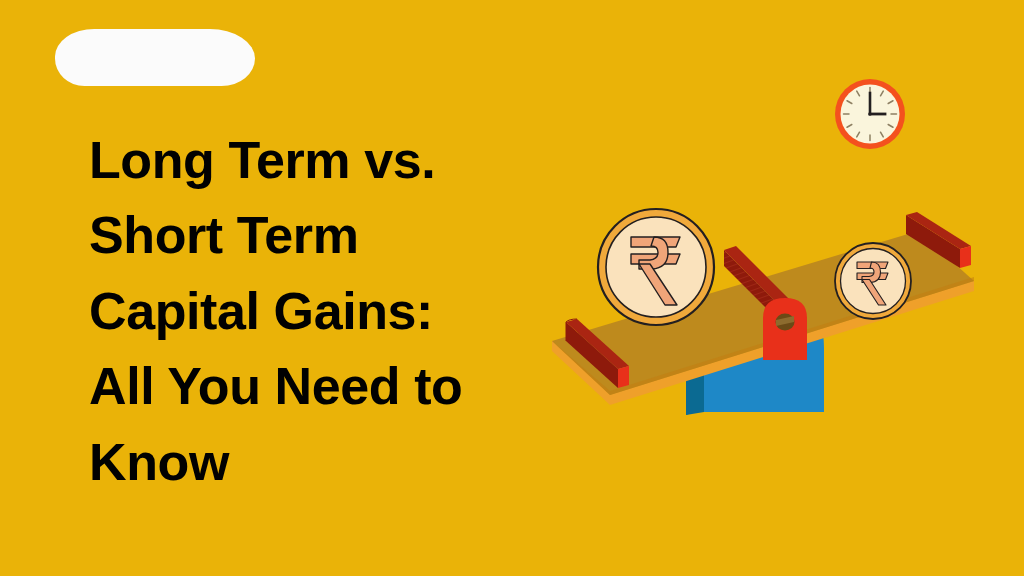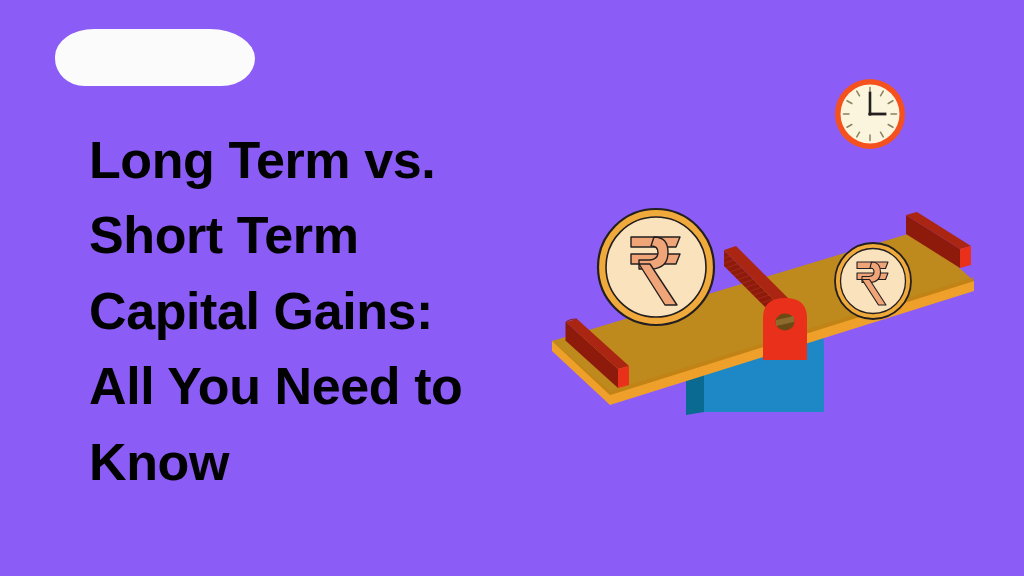--- a/index.html
+++ b/index.html
@@ -4,21 +4,21 @@
 <style>
   html, body {
     margin: 0;
     padding: 0;
     background: #ffffff;
   }
   #canvas {
     position: relative;
     width: 1024px;
     height: 576px;
-    background: #8b5cf6;
+    background: #eab308;
     overflow: hidden;
     font-family: "Liberation Sans", sans-serif;
   }
 
   
   #bg-blob {
     position: absolute;
     left: 55px;
     top: 29px;
     width: 200px;

